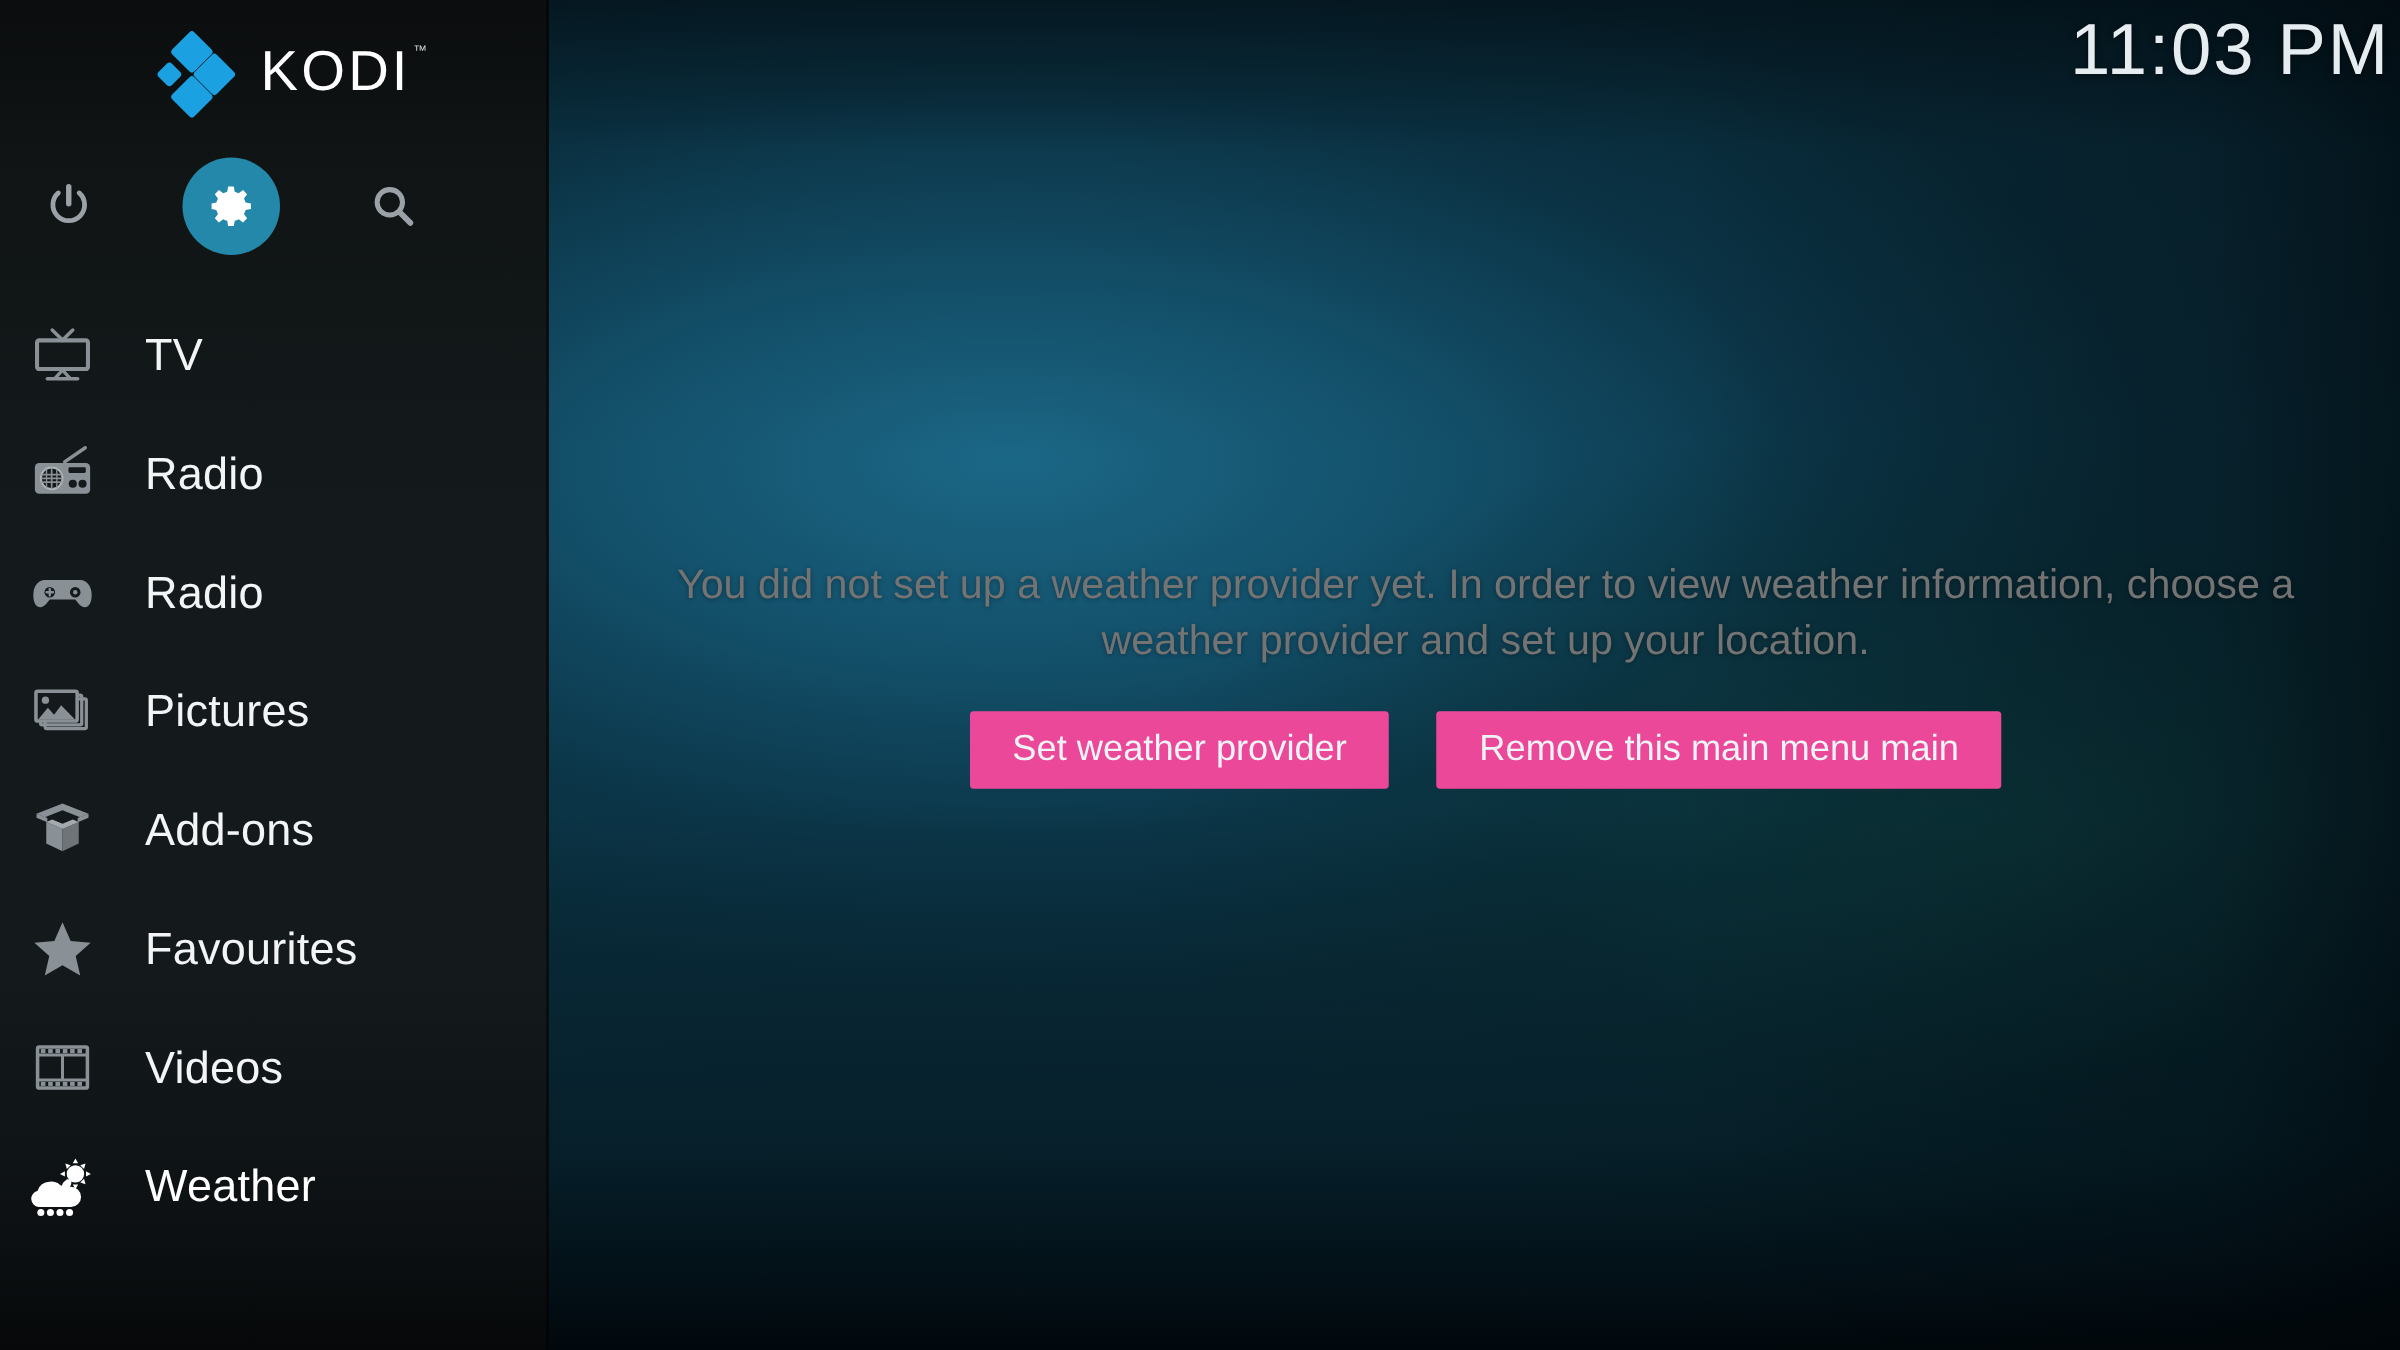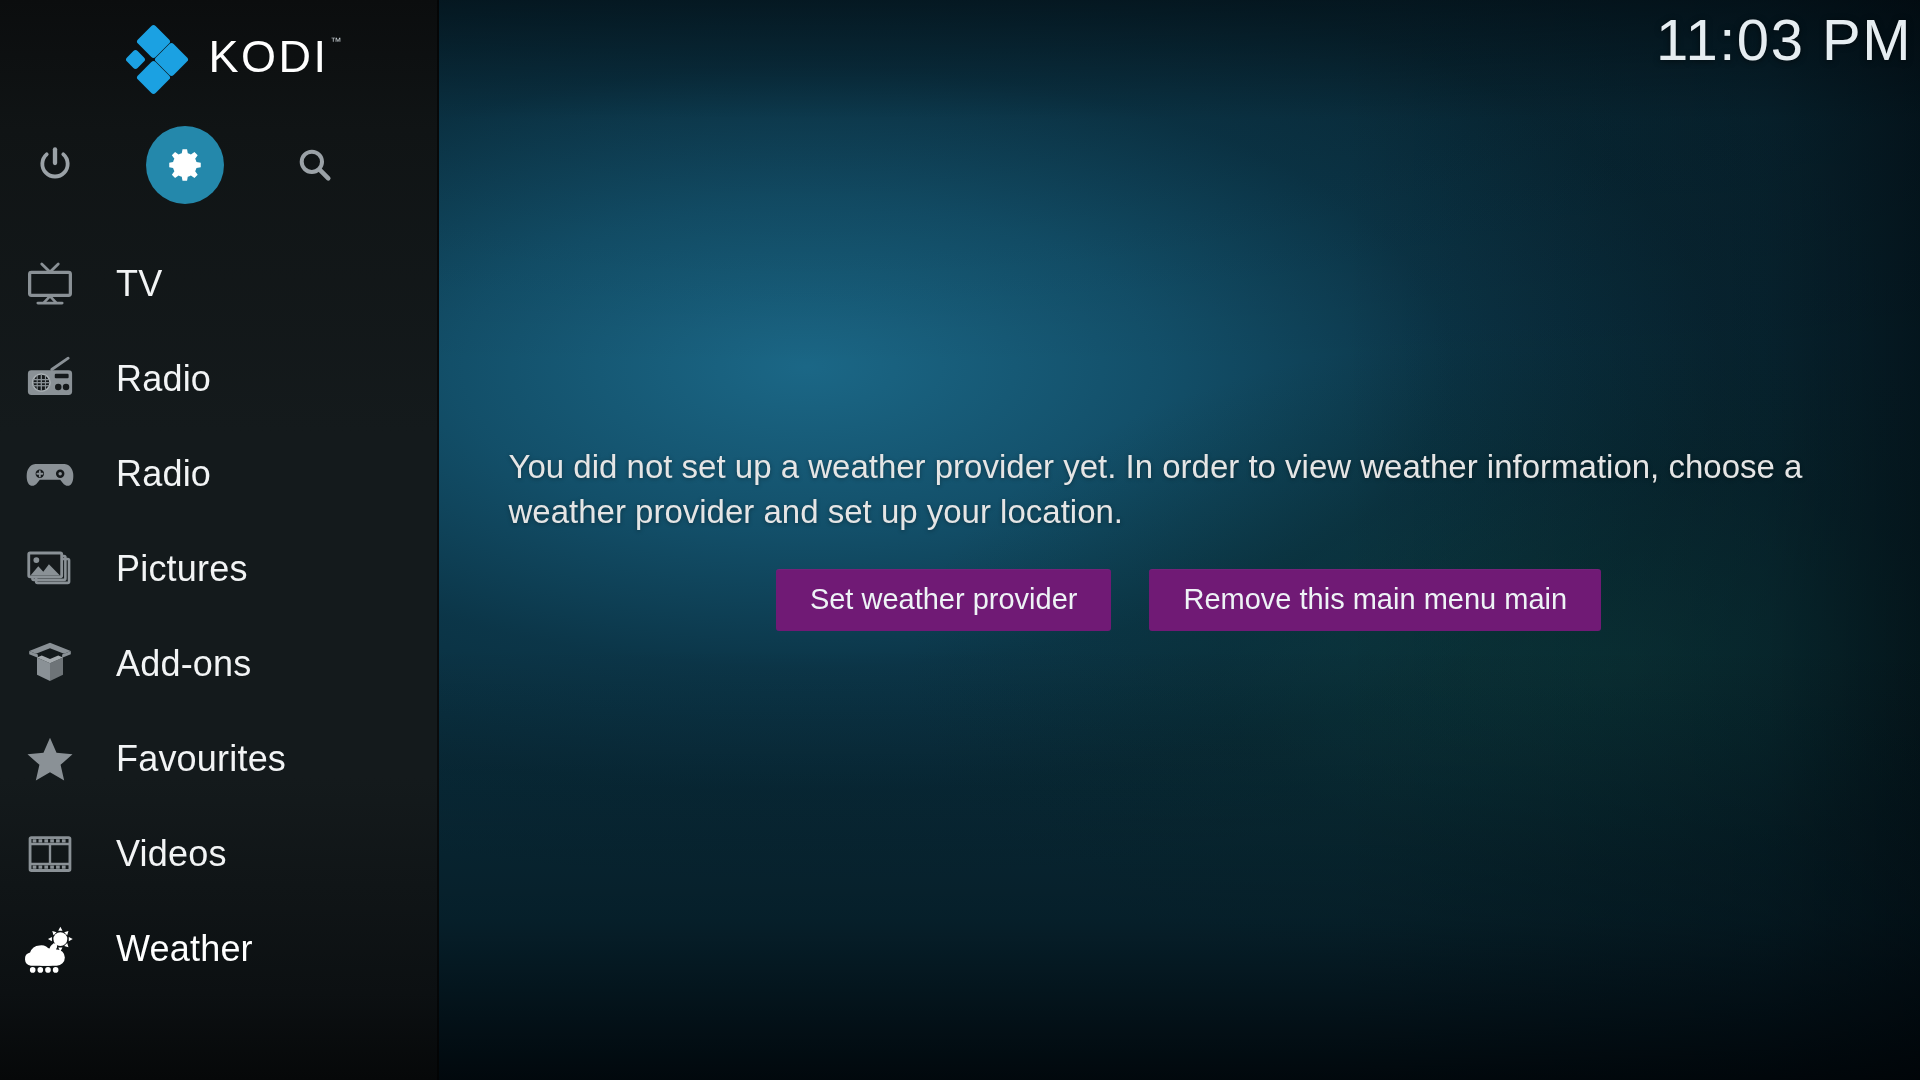--- a/index.html
+++ b/index.html
@@ -171,31 +171,32 @@
     left:457px; top:0;
     width:1463px; height:1080px;
     display:flex;
     flex-direction:column;
     align-items:center;
     justify-content:center;
     z-index:4;
   }
   .msg {
     width:1360px;
+    text-align:center;
     font-size:33px;
     font-weight:400;
     line-height:1.36;
-    color:#e5e5e5;
+    color:#737373;
     margin-bottom:34px;
     text-shadow:0 1px 4px rgba(0,0,0,0.35);
     margin-top:-4px;
   }
   .btn-row { display:flex; gap:38px; }
   .btn {
-    background:#701a75;
+    background:#ec4899;
     color:#eef3f6;
     font-size:29px;
     font-weight:400;
     border:none;
     border-radius:3px;
     padding:0 34px;
     height:62px;
     display:flex; align-items:center; justify-content:center;
     cursor:pointer;
     font-family:"Liberation Sans", sans-serif;

